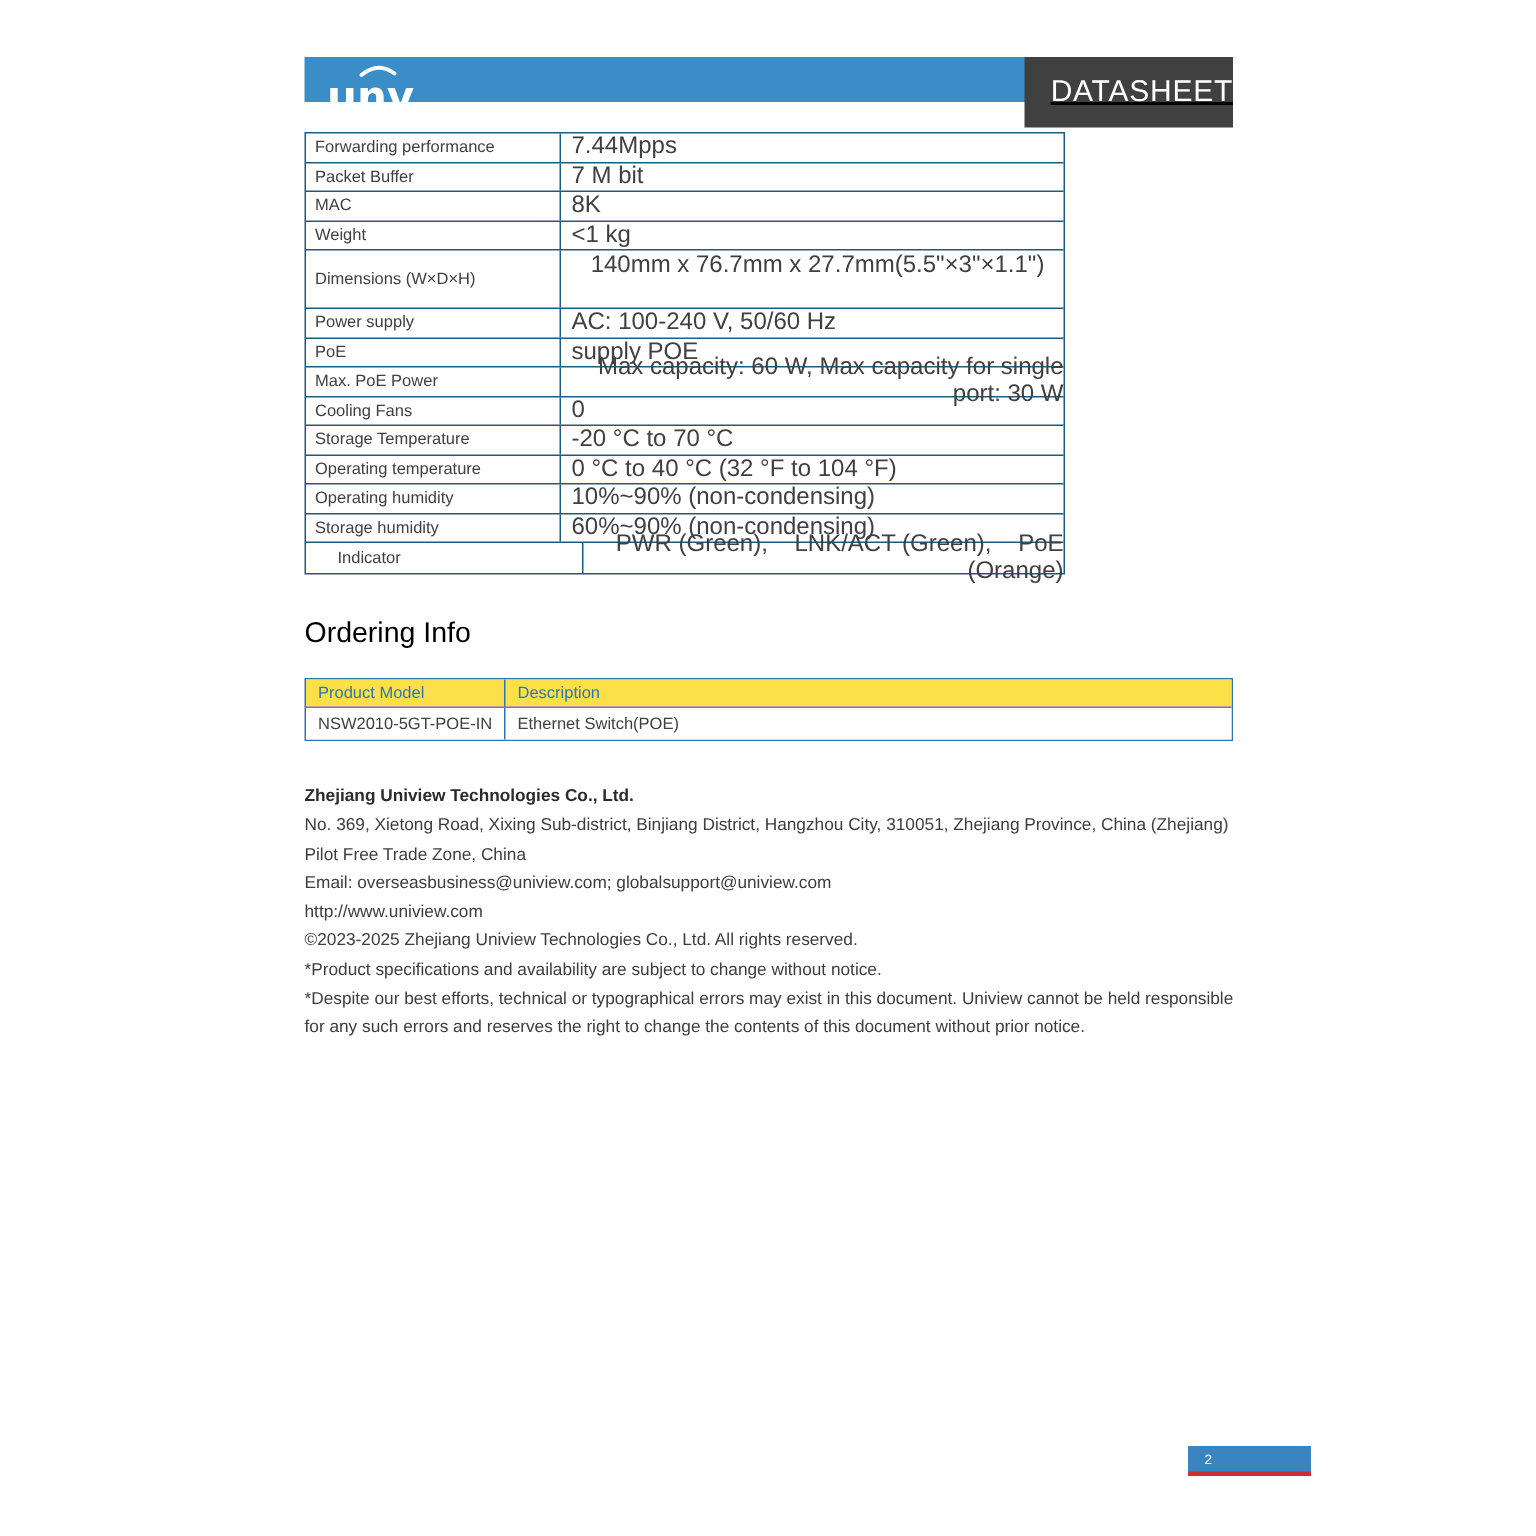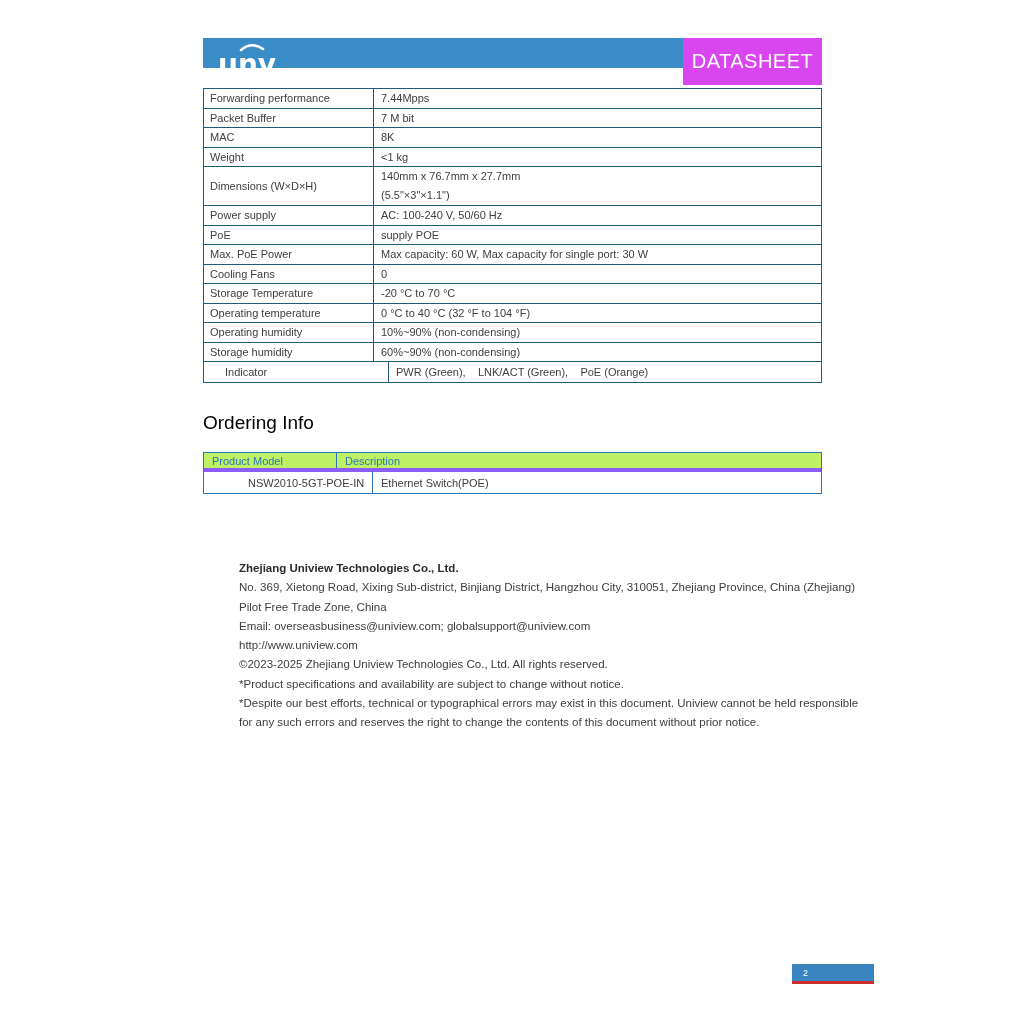--- a/index.html
+++ b/index.html
@@ -21,34 +21,34 @@
     background: #3a8dc7;
   }
   .logo {
     position: absolute;
     left: 14px; top: 5px;
   }
   .banner-box {
     position: absolute;
     right: 0; top: 0;
     width: 139px; height: 47px;
-    background: #d946ef;
-    display: flex; align-items: center; justify-content: center;
+    background: #404040;
+    display: flex; align-items: center; justify-content: flex-end; text-decoration: underline;
   }
   .banner-text {
     color: #ffffff;
     font-size: 20px;
     letter-spacing: 0.5px;
   }
 
   
   .spec-table {
     position: absolute;
     left: 203px; top: 88px;
-    width: 619px;
+    width: 507px;
     border: 1px solid #1e5b7d;
     background: #ffffff;
     text-align: right;
   }
   .spec-row {
     display: flex;
     height: 19.5px;
     border-bottom: 1px solid #1e5b7d;
   }
   .spec-row.tall { height: 39px; }
@@ -59,26 +59,26 @@
     border-right: 1px solid #1e5b7d;
     display: flex; align-items: center;
     padding-left: 6px;
     font-size: 11px;
     color: #404040;
   }
   .spec-value {
     flex: 1;
     display: flex; align-items: center;
     padding-left: 7px;
-    font-size: 11px;
+    font-size: 16px;
     color: #404040;
     white-space: pre-wrap;
   }
   .spec-value.multiline {
-    flex-direction: column;
+    flex-direction: row;
     align-items: flex-start;
     justify-content: center;
   }
   .spec-value.multiline span { line-height: 19px; }
 
   
   .ordering-heading {
     position: absolute;
     left: 203px; top: 412px;
     font-size: 19px;
@@ -87,46 +87,45 @@
   }
   .ordering-table {
     position: absolute;
     left: 203px; top: 452px;
     width: 619px;
     border: 1px solid #2e75b6;
   }
   .ordering-row { display: flex; }
   .ordering-row.head {
     height: 19px;
-    background: #bef264;
-    border-bottom: 4px solid #8b5cf6;
-  }
-  .ordering-row.body { height: 21px; background: #ffffff; margin-left: 36px; }
+    background: #fde047;
+    border-bottom: 1px solid #8b5cf6;
+  }
+  .ordering-row.body { height: 21px; background: #ffffff; }
   .ordering-cell {
     display: flex; align-items: center;
     padding-left: 8px;
     font-size: 11px;
   }
   .ordering-cell.col1 {
     width: 133px; flex: 0 0 133px;
     border-right: 1px solid #2e75b6;
   }
   .ordering-cell.col2 { flex: 1; }
   .ordering-row.head .ordering-cell { color: #2e75b6; }
   .ordering-row.body .ordering-cell { color: #404040; }
 
   
   .footer-block {
     position: absolute;
-    left: 203px; top: 559px;
+    left: 203px; top: 522px;
     width: 620px;
     font-size: 11.5px;
     line-height: 19.3px;
     color: #3d3d3d;
-    margin-left: 36px;
   }
   .footer-block .company { font-weight: bold; color: #2b2b2b; }
 
   
   .page-num-box {
     position: absolute;
     left: 792px; top: 964px;
     width: 82px; height: 20px;
     background: #3a85c0;
     border-bottom: 3px solid #cf2e2e;

